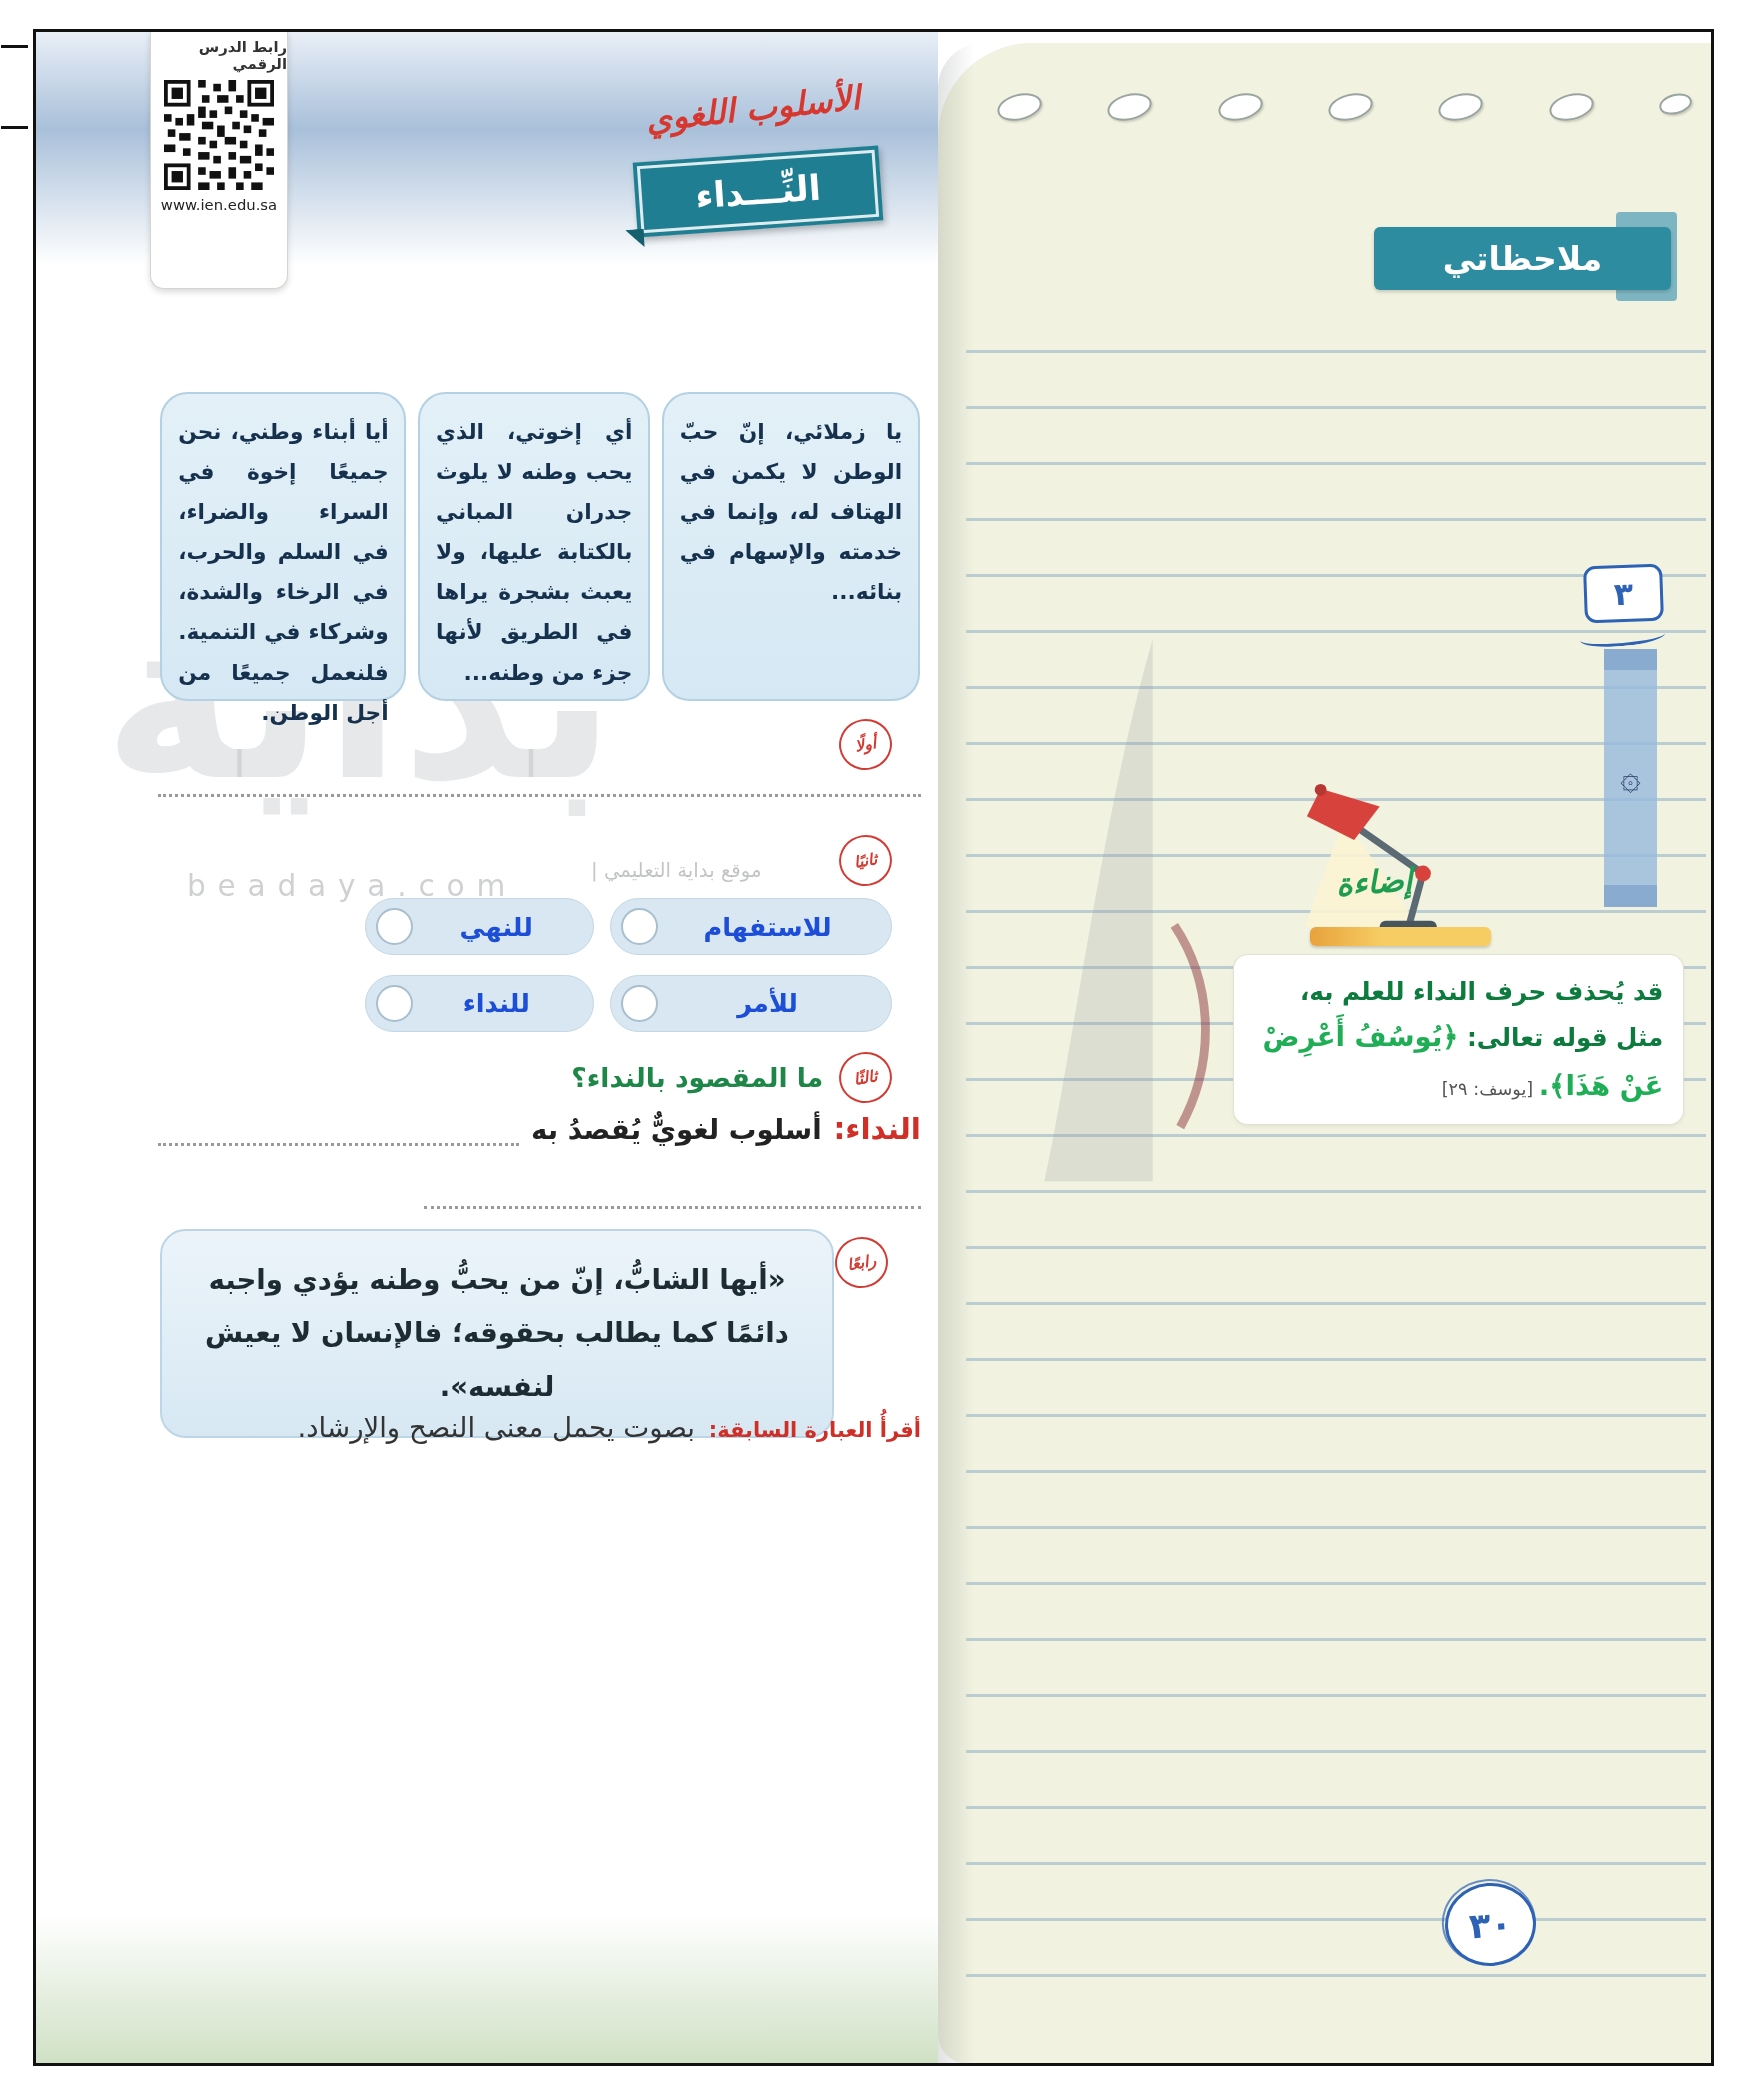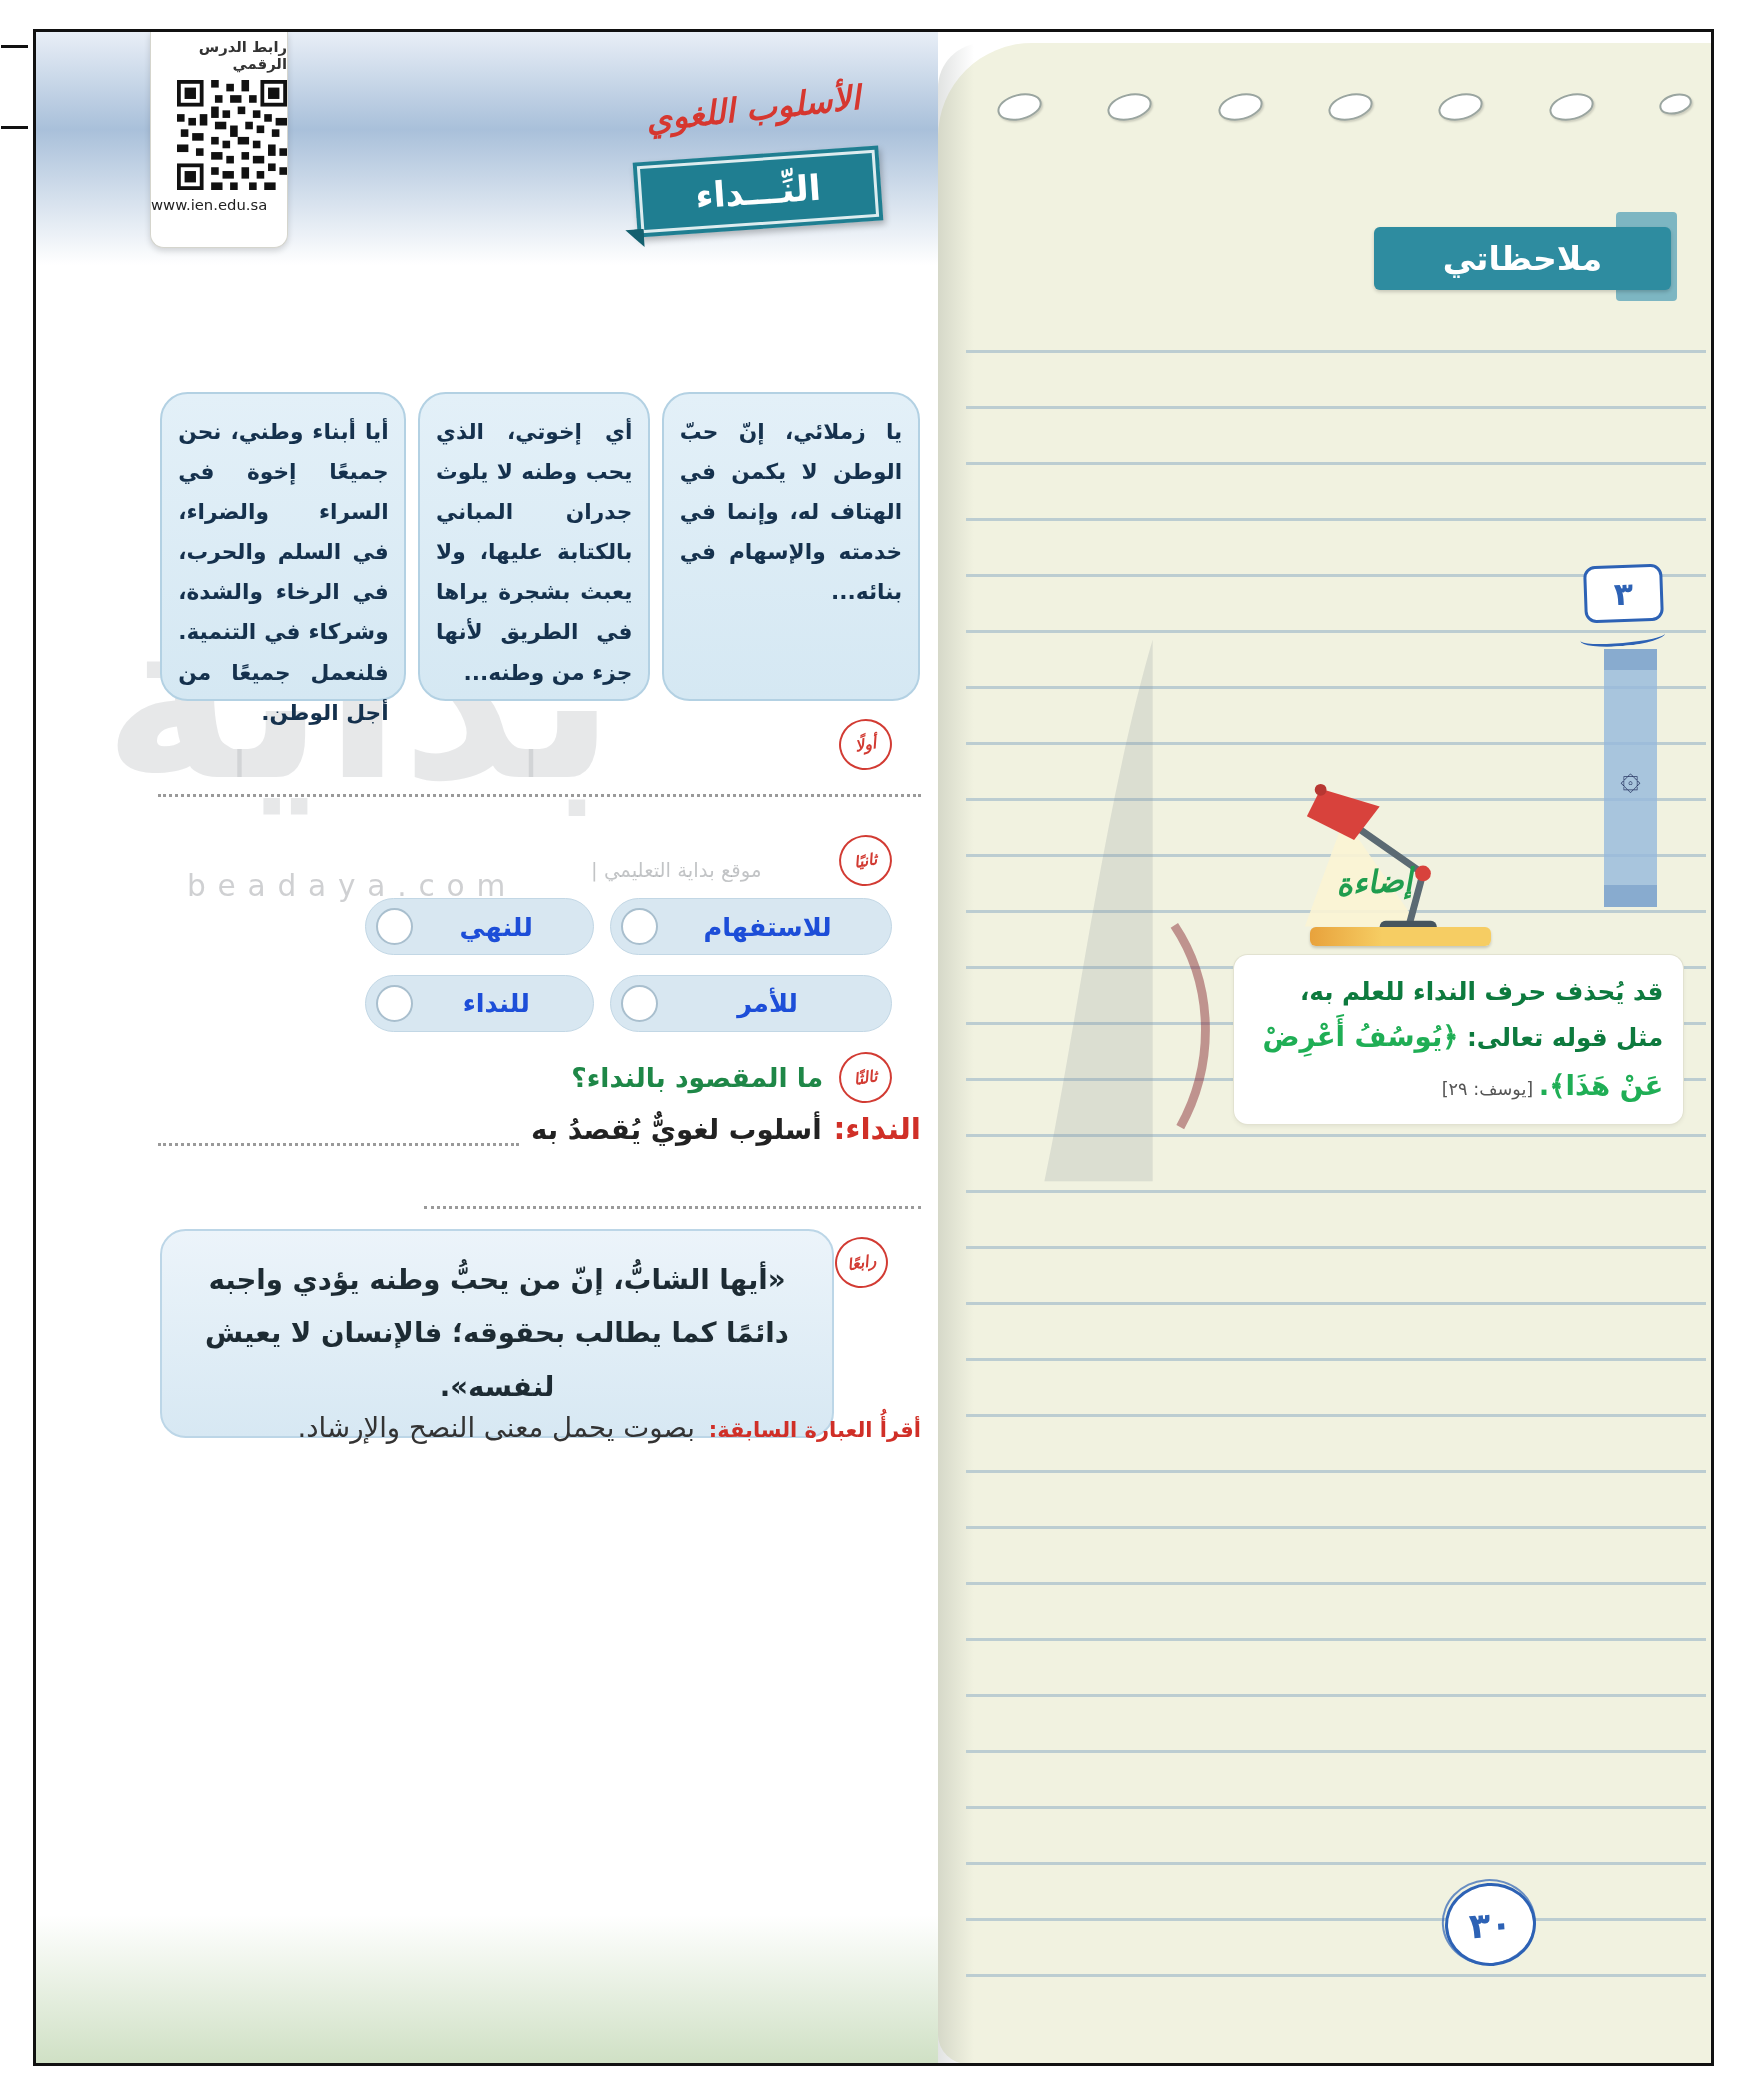--- a/index.html
+++ b/index.html
@@ -73,24 +73,24 @@
              color:#2d62b5; font-size:35px; font-weight:bold; transform:rotate(-4deg); }
   .pagenum::after { content:""; position:absolute; inset:-6.9px -3px -2px -5.9px;
              border:2px solid #2d62b5; border-radius:50%; opacity:.7; }
 
   
   .sky   { position:absolute; left:32.5px; top:30.5px; width:905px; height:234px;
            background:linear-gradient(180deg,#e9eff7 0%, #a9c0da 42%, #ffffff 100%); }
   .grass { position:absolute; left:32.5px; top:1915px; width:905px; height:150px;
            background:linear-gradient(to top, #cfe0c4, rgba(255,255,255,0)); }
 
-  .qr-card { position:absolute; left:150px; top:30.5px; width:138px; height:217px;
+  .qr-card { position:absolute; left:150px; top:30.5px; width:138px; height:258px;
              background:#fff; border:1px solid #d5d5cd; border-top:none;
              border-radius:0 0 13.8px 13.8px; box-shadow:0 3px 6.9px rgba(0,0,0,.15);
-             display:flex; flex-direction:column; padding-top:7.9px; }
+             display:flex; flex-direction:column; align-items:center; padding-top:7.9px; }
   .qr-card .qlabel { font-size:14.8px; color:#333; font-weight:bold; }
   .qr-card svg { margin:7.9px 0 5.9px; }
   .qr-card .qurl { font-size:14.8px; color:#222; direction:ltr; }
 
   .script-title { position:absolute; left:630px; top:89px; width:246px; text-align:center;
                   color:#d6372f; font-weight:bold; font-size:33px; transform:rotate(-6deg);
                   font-style:italic; }
   .banner { position:absolute; left:635px; top:154px; width:246px; height:75px;
             background:#1f7e91; transform:rotate(-4deg);
             display:flex; align-items:center; justify-content:center;

